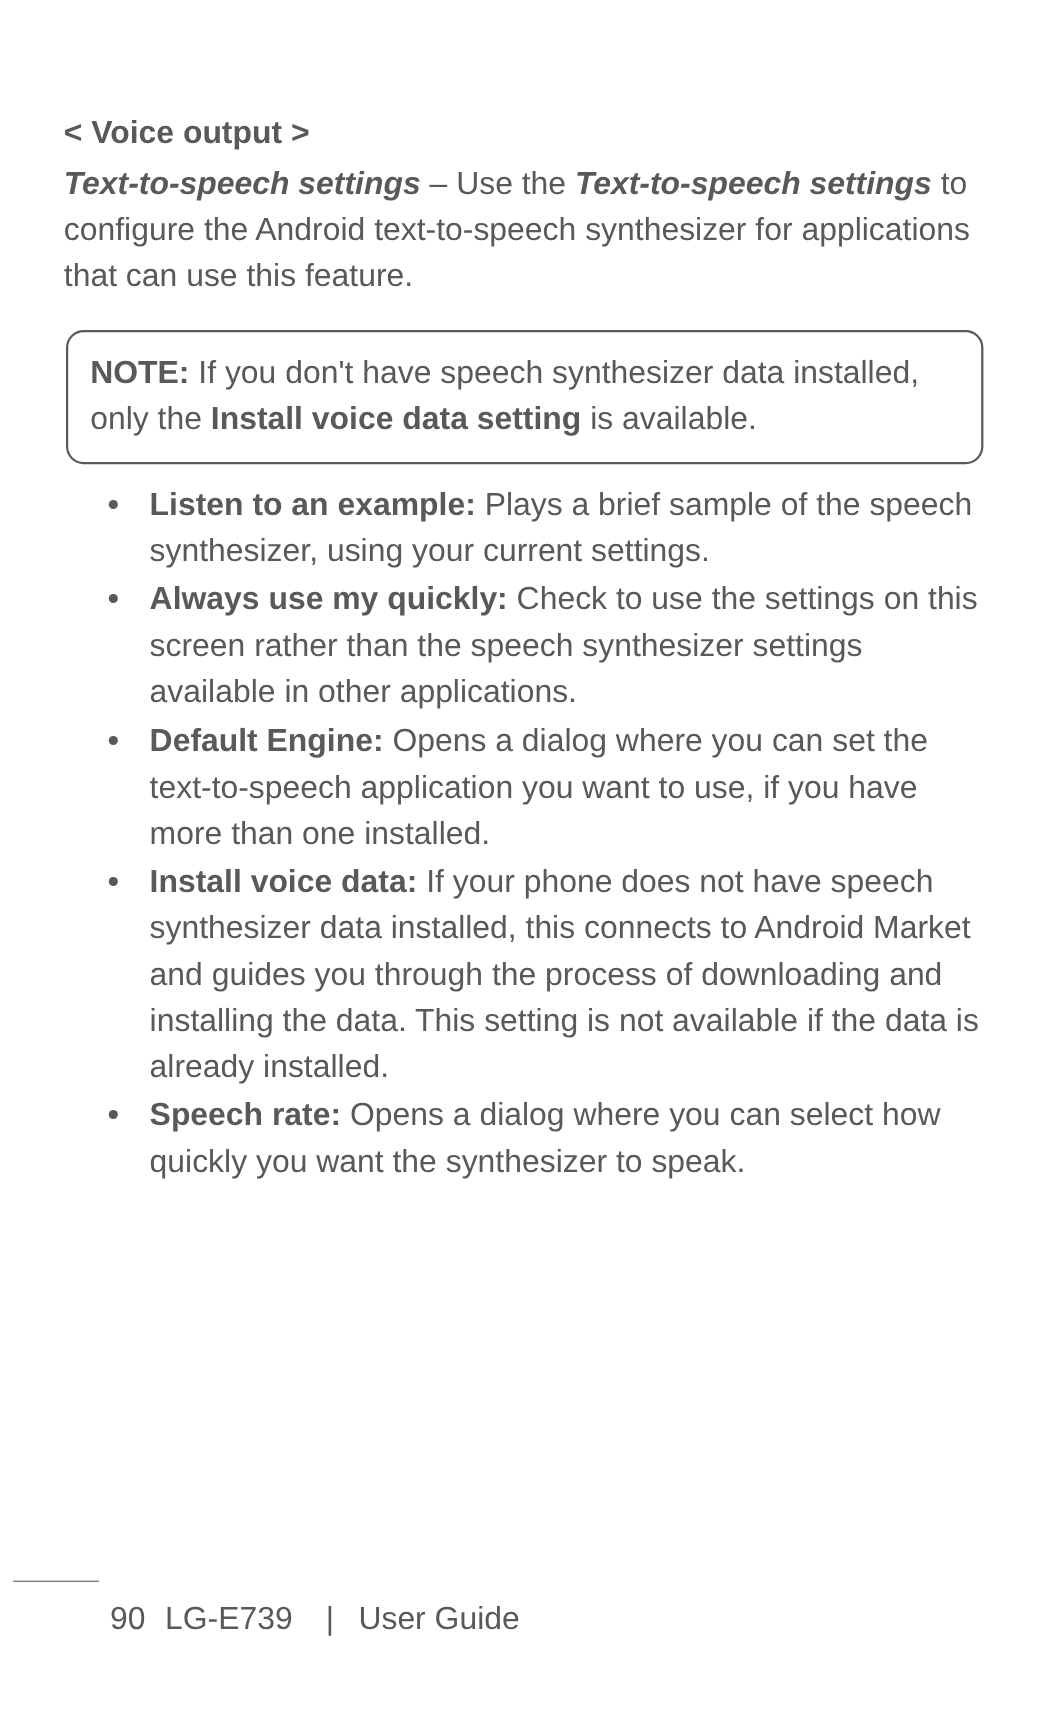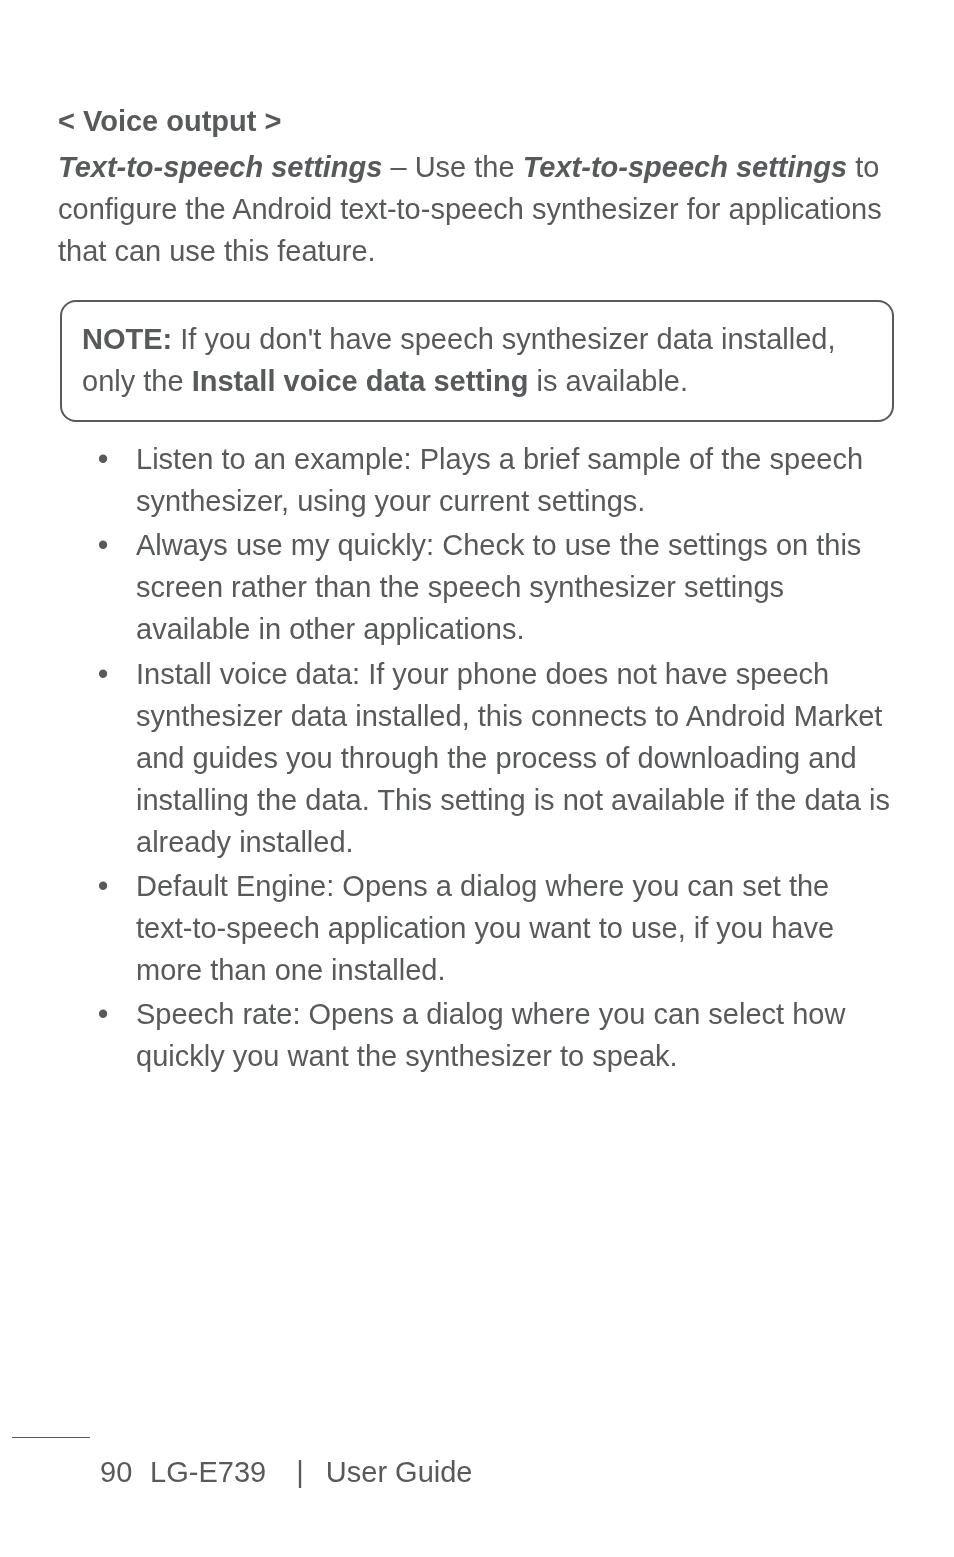--- a/index.html
+++ b/index.html
@@ -38,21 +38,21 @@
     padding-left: 0;
   }
   ul.bullets li::before {
     content: "•";
     position: absolute;
     left: -38px;
     top: 0;
     font-weight: 700;
     color: #58595b;
   }
-  ul.bullets li .b { font-weight: 400; }
+  ul.bullets li .b { font-weight: 700; }
 
   .footer {
     position: absolute;
     left: 12px;
     bottom: 64px;
     width: 100%;
     padding-left: 88px;
   }
   .footer-rule {
     position: absolute;
@@ -81,24 +81,24 @@
   </div>
 
   <ul class="bullets">
     <li>
       <span class="b">Listen to an example:</span><span> Plays a brief sample of the speech synthesizer, using your current settings.</span>
     </li>
     <li>
       <span class="b">Always use my quickly:</span><span> Check to use the settings on this screen rather than the speech synthesizer settings available in other applications.</span>
     </li>
     <li>
-      <span class="b">Install voice data:</span><span> If your phone does not have speech synthesizer data installed, this connects to Android Market and guides you through the process of downloading and installing the data. This setting is not available if the data is already installed.</span>
+      <span class="b">Default Engine:</span><span> Opens a dialog where you can set the text-to-speech application you want to use, if you have more than one installed.</span>
     </li>
     <li>
-      <span class="b">Default Engine:</span><span> Opens a dialog where you can set the text-to-speech application you want to use, if you have more than one installed.</span>
+      <span class="b">Install voice data:</span><span> If your phone does not have speech synthesizer data installed, this connects to Android Market and guides you through the process of downloading and installing the data. This setting is not available if the data is already installed.</span>
     </li>
     <li>
       <span class="b">Speech rate:</span><span> Opens a dialog where you can select how quickly you want the synthesizer to speak.</span>
     </li>
   </ul>
 
 </div>
 
 <div class="footer">
   <div class="footer-rule"></div>

